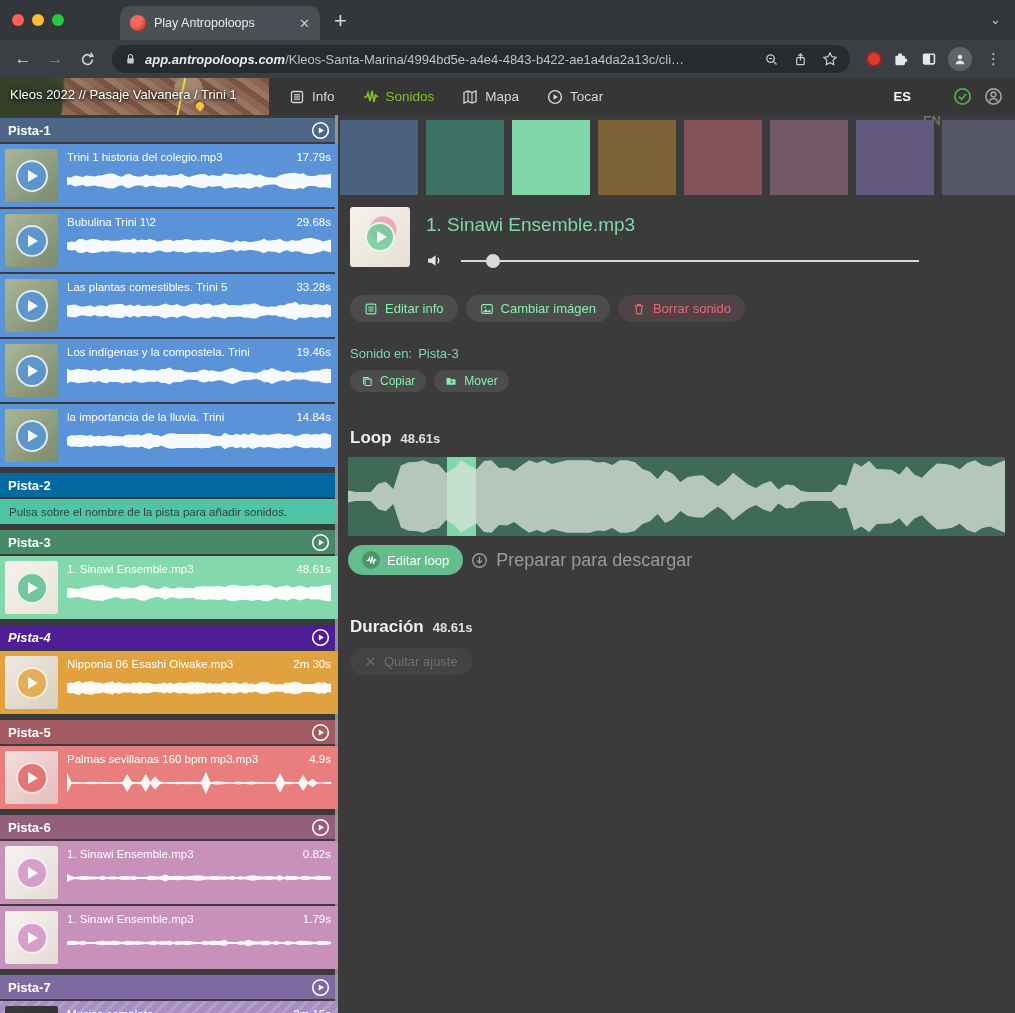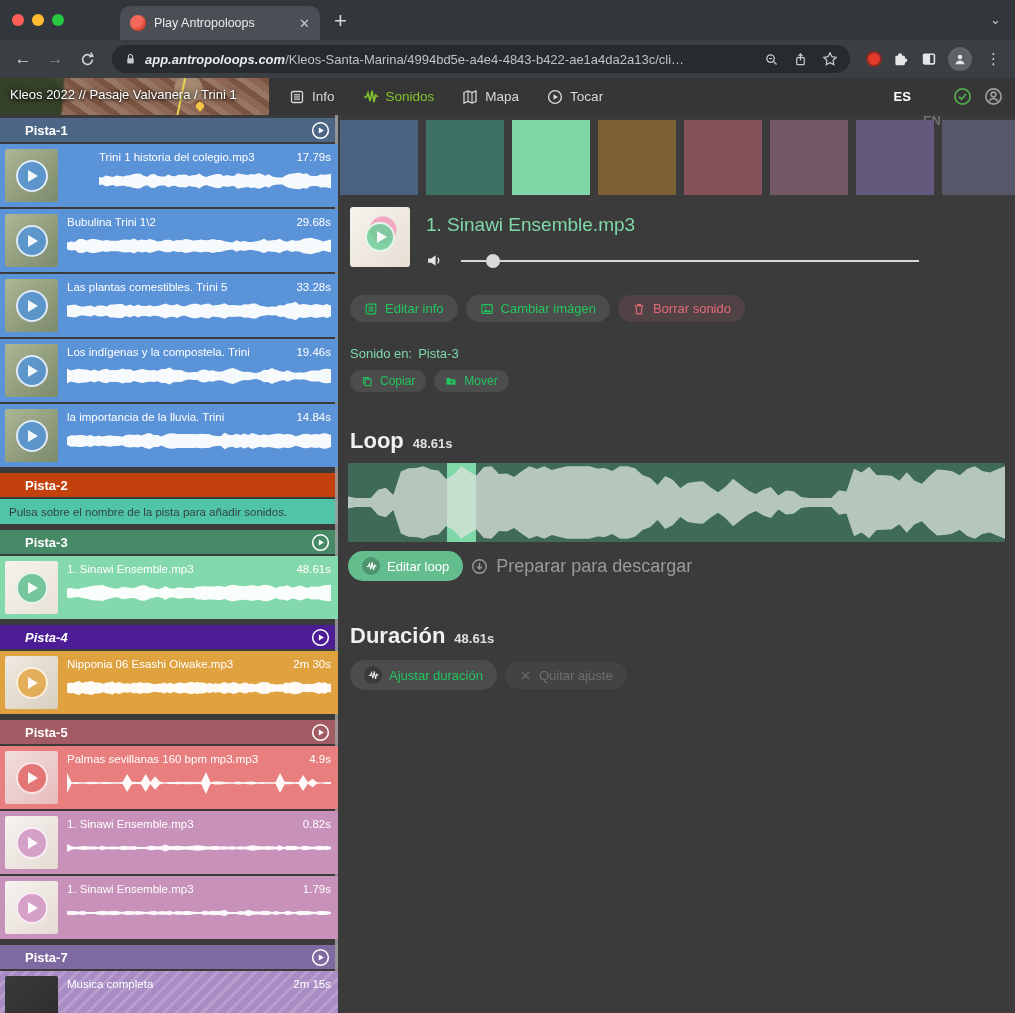--- a/index.html
+++ b/index.html
@@ -60,21 +60,21 @@
   .lang.on { color:#ffffff; } .lang.off { color:#6f6f6f;margin-top:48px; }
 
   
   .content { height:898px; display:flex; }
 
   
   .sidebar { width:338px; flex:none; background:#3b3b3b; padding-top:3px; position:relative; overflow:hidden; }
   .scroll-thumb { position:absolute; right:0; top:0; width:3px; height:100%; background:#9d9d9d; opacity:.85; }
   .track-header { height:24px; display:flex; align-items:center; padding:0 8px; margin-bottom:2px; }
   .track-gap { margin-top:6px; }
-  .track-name { color:#fff; font-size:13px; font-weight:700;margin-left:17px; }
+  .track-name { color:#fff; font-size:13px; font-weight:700; }
   .track-play { margin-left:auto; color:#fff; }
   .track-hint { height:25px; display:flex; align-items:center; padding:0 9px; margin-bottom:2px;
     font-size:11.5px; color:#33433c; }
   .clip { height:63px; margin-bottom:2px; display:flex; padding:5px 7px 5px 5px; position:relative; }
   .clip.striped { background-image:repeating-linear-gradient(135deg, rgba(255,255,255,0.16) 0 3px, transparent 3px 9px) !important; }
   .thumb { width:53px; height:53px; flex:none; border-radius:2px; position:relative; }
   .play-badge { position:absolute; left:50%; top:50%; width:32px; height:32px; margin:-16px 0 0 -16px;
     border-radius:50%; border:2px solid rgba(255,255,255,.8); display:flex; align-items:center; justify-content:center; }
   .play-tri { width:0; height:0; border-style:solid; border-width:6px 0 6px 10px;
     border-color:transparent transparent transparent rgba(255,255,255,.92); margin-left:3px; }
@@ -94,34 +94,34 @@
   .detail-thumb .play-badge { width:30px; height:30px; margin:-15px 0 0 -15px; background:rgba(111,207,154,.85); }
   .detail-right { margin-left:16px; flex:1; }
   .sound-title { color:#7fd8a8; font-size:19px; margin-top:7px; }
   .volume-row { display:flex; align-items:center; margin-top:16px; color:#e5e5e5; }
   .slider { position:relative; width:458px; height:14px; margin-left:18px; }
   .slider-track { position:absolute; top:6px; left:0; right:0; height:2px; background:#d9d9d9; }
   .slider-thumb { position:absolute; top:0; width:14px; height:14px; border-radius:50%; background:#d9d9d9; margin-left:-7px; }
 
   .btn-row { display:flex; gap:8px; margin:26px 0 0 12px; align-items:center; }
   .pill { display:flex; align-items:center; gap:7px; background:#4c4c4c; border-radius:15px;
-    padding:6px 14px; color:#22c55e; font-size:13px; white-space:nowrap; }
+    padding:6px 14px; color:#86efac; font-size:13px; white-space:nowrap; }
   .pill.danger { color:#e36b77; background:#514246; }
   .pill.small { padding:4px 11px; font-size:12px; border-radius:13px; }
   .pill.mint { background:#63bd8c; color:#fff; }
   .pill.disabled { background:#434343; color:#6f6f6f; }
   .icon-circle { width:18px; height:18px; border-radius:50%; background:rgba(0,0,0,.22);
     display:flex; align-items:center; justify-content:center; flex:none; }
   .linkish { display:flex; align-items:center; gap:8px; color:#9a9a9a; font-size:18px; }
 
   .sonido-en { margin:24px 0 0 12px; font-size:13px; color:#7fd8a8; }
   .sonido-en .trackref { margin-left:6px; }
 
   .section-h { margin:36px 0 0 12px; display:flex; align-items:baseline; gap:9px; }
-  .section-h .h { color:#f0f0f0; font-size:22px; font-weight:600; }
+  .section-h .h { color:#f0f0f0; font-size:17px; font-weight:600; }
   .section-h .sub { color:#e0e0e0; font-size:13px; font-weight:600; }
 
   .loopbox { position:relative; width:657px; height:79px; margin:9px 0 0 10px; background:#3e6a57; border-radius:2px; overflow:hidden; }
   .loop-band { position:absolute; top:0; bottom:0; background:#7fd8a8; }
   .loopbox svg { position:relative; z-index:2; }
 </style>
 </head>
 <body>
 
 <div class="tabstrip">
@@ -251,101 +251,101 @@
     <div class="scroll-thumb"></div>
   <div class="track-header" style="background: rgb(77, 102, 133);">
         <span class="track-name">Pista-1</span>
         <span class="track-play">
           <svg width="19" height="19" viewBox="0 0 16 16">
             <circle cx="8" cy="8" r="6.6" fill="none" stroke="#fff" stroke-width="1.3"></circle>
             <path d="M6.6 5.4v5.2L10.9 8z" fill="#fff"></path>
           </svg>
         </span>
       </div>
-      <div class="clip" style="background: rgb(91, 147, 216); gap: 32px;">
-        <div class="thumb" style="background:linear-gradient(135deg,#aab694,#7d8a6b)">
-          <span class="play-badge" style="background:#4f93ddcc">
-            <span class="play-tri"></span>
-          </span>
-        </div>
-        <div class="clip-body">
-          <div class="clip-top">
-            <span class="clip-title">Trini 1 historia del colegio.mp3</span>
-            <span class="clip-dur">17.79s</span>
-          </div>
-          <svg class="clip-wave" viewBox="0 0 258 26" preserveAspectRatio="none">
-            <path d="M0.0 9.1 L3.9 9.4 L7.7 7.6 L11.6 8.2 L15.4 9.0 L19.3 7.5 L23.1 8.1 L27.0 8.4 L30.8 7.4 L34.7 7.2 L38.5 6.1 L42.4 5.5 L46.2 5.8 L50.1 8.1 L53.9 8.7 L57.8 6.3 L61.6 6.1 L65.5 8.1 L69.3 8.4 L73.2 8.5 L77.0 6.4 L80.9 8.0 L84.7 8.2 L88.6 6.8 L92.4 6.7 L96.3 6.5 L100.1 8.0 L104.0 7.3 L107.8 7.1 L111.7 5.6 L115.5 8.1 L119.4 9.0 L123.2 7.7 L127.1 6.7 L130.9 6.1 L134.8 6.1 L138.6 7.9 L142.5 7.0 L146.3 7.7 L150.2 8.1 L154.0 5.3 L157.9 6.1 L161.7 6.6 L165.6 7.0 L169.4 6.1 L173.3 6.5 L177.1 5.3 L181.0 6.0 L184.8 7.7 L188.7 6.2 L192.5 8.4 L196.4 9.2 L200.2 9.5 L204.1 9.4 L207.9 7.3 L211.8 6.1 L215.6 5.6 L219.5 5.0 L223.3 4.7 L227.2 6.1 L231.0 5.3 L234.9 7.7 L238.7 8.0 L242.6 7.9 L246.4 6.6 L250.3 6.8 L254.1 6.5 L258.0 5.7 L258.0 20.3 L254.1 19.5 L250.3 19.2 L246.4 19.4 L242.6 18.1 L238.7 18.0 L234.9 18.3 L231.0 20.7 L227.2 19.9 L223.3 21.3 L219.5 21.0 L215.6 20.4 L211.8 19.9 L207.9 18.7 L204.1 16.6 L200.2 16.5 L196.4 16.8 L192.5 17.6 L188.7 19.8 L184.8 18.3 L181.0 20.0 L177.1 20.7 L173.3 19.5 L169.4 19.9 L165.6 19.0 L161.7 19.4 L157.9 19.9 L154.0 20.7 L150.2 17.9 L146.3 18.3 L142.5 19.0 L138.6 18.1 L134.8 19.9 L130.9 19.9 L127.1 19.3 L123.2 18.3 L119.4 17.0 L115.5 17.9 L111.7 20.4 L107.8 18.9 L104.0 18.7 L100.1 18.0 L96.3 19.5 L92.4 19.3 L88.6 19.2 L84.7 17.8 L80.9 18.0 L77.0 19.6 L73.2 17.5 L69.3 17.6 L65.5 17.9 L61.6 19.9 L57.8 19.7 L53.9 17.3 L50.1 17.9 L46.2 20.2 L42.4 20.5 L38.5 19.9 L34.7 18.8 L30.8 18.6 L27.0 17.6 L23.1 17.9 L19.3 18.5 L15.4 17.0 L11.6 17.8 L7.7 18.4 L3.9 16.6 L0.0 16.9 Z" fill="#ffffff" fill-opacity="0.95"></path>
-          </svg>
-        </div>
-      </div>
       <div class="clip" style="background: rgb(91, 147, 216);">
         <div class="thumb" style="background:linear-gradient(135deg,#aab694,#7d8a6b)">
           <span class="play-badge" style="background:#4f93ddcc">
             <span class="play-tri"></span>
           </span>
         </div>
         <div class="clip-body">
           <div class="clip-top">
-            <span class="clip-title">Bubulina Trini 1\2</span>
-            <span class="clip-dur">29.68s</span>
-          </div>
-          <svg class="clip-wave" viewBox="0 0 258 26" preserveAspectRatio="none">
-            <path d="M0.0 9.5 L3.9 8.6 L7.7 8.9 L11.6 6.1 L15.4 5.9 L19.3 7.6 L23.1 6.0 L27.0 6.0 L30.8 6.8 L34.7 7.7 L38.5 7.1 L42.4 7.7 L46.2 7.8 L50.1 7.8 L53.9 6.8 L57.8 6.6 L61.6 7.0 L65.5 5.5 L69.3 7.4 L73.2 6.6 L77.0 7.3 L80.9 5.9 L84.7 7.1 L88.6 8.6 L92.4 7.9 L96.3 6.7 L100.1 6.8 L104.0 8.1 L107.8 7.0 L111.7 7.2 L115.5 5.9 L119.4 6.5 L123.2 7.4 L127.1 7.3 L130.9 6.5 L134.8 7.2 L138.6 6.9 L142.5 6.1 L146.3 7.1 L150.2 7.0 L154.0 8.2 L157.9 9.0 L161.7 9.4 L165.6 7.3 L169.4 8.7 L173.3 8.1 L177.1 9.0 L181.0 9.1 L184.8 8.2 L188.7 7.5 L192.5 5.8 L196.4 7.8 L200.2 7.2 L204.1 7.1 L207.9 5.8 L211.8 8.0 L215.6 8.7 L219.5 6.9 L223.3 7.7 L227.2 7.5 L231.0 5.8 L234.9 5.2 L238.7 4.7 L242.6 6.1 L246.4 6.7 L250.3 8.6 L254.1 7.6 L258.0 6.5 L258.0 19.5 L254.1 18.4 L250.3 17.4 L246.4 19.3 L242.6 19.9 L238.7 21.3 L234.9 20.8 L231.0 20.2 L227.2 18.5 L223.3 18.3 L219.5 19.1 L215.6 17.3 L211.8 18.0 L207.9 20.2 L204.1 18.9 L200.2 18.8 L196.4 18.2 L192.5 20.2 L188.7 18.5 L184.8 17.8 L181.0 16.9 L177.1 17.0 L173.3 17.9 L169.4 17.3 L165.6 18.7 L161.7 16.6 L157.9 17.0 L154.0 17.8 L150.2 19.0 L146.3 18.9 L142.5 19.9 L138.6 19.1 L134.8 18.8 L130.9 19.5 L127.1 18.7 L123.2 18.6 L119.4 19.5 L115.5 20.1 L111.7 18.8 L107.8 19.0 L104.0 17.9 L100.1 19.2 L96.3 19.3 L92.4 18.1 L88.6 17.4 L84.7 18.9 L80.9 20.1 L77.0 18.7 L73.2 19.4 L69.3 18.6 L65.5 20.5 L61.6 19.0 L57.8 19.4 L53.9 19.2 L50.1 18.2 L46.2 18.2 L42.4 18.3 L38.5 18.9 L34.7 18.3 L30.8 19.2 L27.0 20.0 L23.1 20.0 L19.3 18.4 L15.4 20.1 L11.6 19.9 L7.7 17.1 L3.9 17.4 L0.0 16.5 Z" fill="#ffffff" fill-opacity="0.95"></path>
+            <span class="clip-title">Trini 1 historia del colegio.mp3</span>
+            <span class="clip-dur">17.79s</span>
+          </div>
+          <svg class="clip-wave" viewBox="0 0 258 26" preserveAspectRatio="none">
+            <path d="M0.0 9.1 L3.9 9.4 L7.7 7.6 L11.6 8.2 L15.4 9.0 L19.3 7.5 L23.1 8.1 L27.0 8.4 L30.8 7.4 L34.7 7.2 L38.5 6.1 L42.4 5.5 L46.2 5.8 L50.1 8.1 L53.9 8.7 L57.8 6.3 L61.6 6.1 L65.5 8.1 L69.3 8.4 L73.2 8.5 L77.0 6.4 L80.9 8.0 L84.7 8.2 L88.6 6.8 L92.4 6.7 L96.3 6.5 L100.1 8.0 L104.0 7.3 L107.8 7.1 L111.7 5.6 L115.5 8.1 L119.4 9.0 L123.2 7.7 L127.1 6.7 L130.9 6.1 L134.8 6.1 L138.6 7.9 L142.5 7.0 L146.3 7.7 L150.2 8.1 L154.0 5.3 L157.9 6.1 L161.7 6.6 L165.6 7.0 L169.4 6.1 L173.3 6.5 L177.1 5.3 L181.0 6.0 L184.8 7.7 L188.7 6.2 L192.5 8.4 L196.4 9.2 L200.2 9.5 L204.1 9.4 L207.9 7.3 L211.8 6.1 L215.6 5.6 L219.5 5.0 L223.3 4.7 L227.2 6.1 L231.0 5.3 L234.9 7.7 L238.7 8.0 L242.6 7.9 L246.4 6.6 L250.3 6.8 L254.1 6.5 L258.0 5.7 L258.0 20.3 L254.1 19.5 L250.3 19.2 L246.4 19.4 L242.6 18.1 L238.7 18.0 L234.9 18.3 L231.0 20.7 L227.2 19.9 L223.3 21.3 L219.5 21.0 L215.6 20.4 L211.8 19.9 L207.9 18.7 L204.1 16.6 L200.2 16.5 L196.4 16.8 L192.5 17.6 L188.7 19.8 L184.8 18.3 L181.0 20.0 L177.1 20.7 L173.3 19.5 L169.4 19.9 L165.6 19.0 L161.7 19.4 L157.9 19.9 L154.0 20.7 L150.2 17.9 L146.3 18.3 L142.5 19.0 L138.6 18.1 L134.8 19.9 L130.9 19.9 L127.1 19.3 L123.2 18.3 L119.4 17.0 L115.5 17.9 L111.7 20.4 L107.8 18.9 L104.0 18.7 L100.1 18.0 L96.3 19.5 L92.4 19.3 L88.6 19.2 L84.7 17.8 L80.9 18.0 L77.0 19.6 L73.2 17.5 L69.3 17.6 L65.5 17.9 L61.6 19.9 L57.8 19.7 L53.9 17.3 L50.1 17.9 L46.2 20.2 L42.4 20.5 L38.5 19.9 L34.7 18.8 L30.8 18.6 L27.0 17.6 L23.1 17.9 L19.3 18.5 L15.4 17.0 L11.6 17.8 L7.7 18.4 L3.9 16.6 L0.0 16.9 Z" fill="#ffffff" fill-opacity="0.95"></path>
           </svg>
         </div>
       </div>
       <div class="clip" style="background: rgb(91, 147, 216);">
         <div class="thumb" style="background:linear-gradient(135deg,#aab694,#7d8a6b)">
           <span class="play-badge" style="background:#4f93ddcc">
             <span class="play-tri"></span>
           </span>
         </div>
         <div class="clip-body">
           <div class="clip-top">
-            <span class="clip-title">Las plantas comestibles. Trini 5</span>
-            <span class="clip-dur">33.28s</span>
-          </div>
-          <svg class="clip-wave" viewBox="0 0 258 26" preserveAspectRatio="none">
-            <path d="M0.0 7.4 L3.9 7.1 L7.7 6.6 L11.6 7.9 L15.4 8.8 L19.3 8.1 L23.1 7.6 L27.0 8.9 L30.8 7.4 L34.7 7.5 L38.5 8.4 L42.4 6.4 L46.2 6.6 L50.1 6.1 L53.9 6.0 L57.8 7.9 L61.6 6.4 L65.5 8.3 L69.3 6.6 L73.2 8.0 L77.0 8.1 L80.9 7.3 L84.7 8.3 L88.6 8.1 L92.4 6.7 L96.3 5.4 L100.1 7.1 L104.0 7.3 L107.8 6.0 L111.7 7.9 L115.5 8.2 L119.4 6.7 L123.2 5.8 L127.1 5.8 L130.9 7.1 L134.8 6.0 L138.6 5.5 L142.5 7.5 L146.3 7.1 L150.2 6.5 L154.0 5.3 L157.9 7.3 L161.7 7.1 L165.6 7.3 L169.4 7.4 L173.3 6.2 L177.1 6.4 L181.0 5.5 L184.8 5.6 L188.7 7.7 L192.5 8.3 L196.4 8.9 L200.2 8.5 L204.1 8.8 L207.9 6.9 L211.8 7.6 L215.6 5.5 L219.5 5.2 L223.3 3.7 L227.2 6.7 L231.0 5.9 L234.9 6.5 L238.7 7.2 L242.6 6.1 L246.4 6.5 L250.3 7.3 L254.1 5.9 L258.0 7.8 L258.0 18.2 L254.1 20.1 L250.3 18.7 L246.4 19.5 L242.6 19.9 L238.7 18.8 L234.9 19.5 L231.0 20.1 L227.2 19.3 L223.3 22.3 L219.5 20.8 L215.6 20.5 L211.8 18.4 L207.9 19.1 L204.1 17.2 L200.2 17.5 L196.4 17.1 L192.5 17.7 L188.7 18.3 L184.8 20.4 L181.0 20.5 L177.1 19.6 L173.3 19.8 L169.4 18.6 L165.6 18.7 L161.7 18.9 L157.9 18.7 L154.0 20.7 L150.2 19.5 L146.3 18.9 L142.5 18.5 L138.6 20.5 L134.8 20.0 L130.9 18.9 L127.1 20.2 L123.2 20.2 L119.4 19.3 L115.5 17.8 L111.7 18.1 L107.8 20.0 L104.0 18.7 L100.1 18.9 L96.3 20.6 L92.4 19.3 L88.6 17.9 L84.7 17.7 L80.9 18.7 L77.0 17.9 L73.2 18.0 L69.3 19.4 L65.5 17.7 L61.6 19.6 L57.8 18.1 L53.9 20.0 L50.1 19.9 L46.2 19.4 L42.4 19.6 L38.5 17.6 L34.7 18.5 L30.8 18.6 L27.0 17.1 L23.1 18.4 L19.3 17.9 L15.4 17.2 L11.6 18.1 L7.7 19.4 L3.9 18.9 L0.0 18.6 Z" fill="#ffffff" fill-opacity="0.95"></path>
+            <span class="clip-title">Bubulina Trini 1\2</span>
+            <span class="clip-dur">29.68s</span>
+          </div>
+          <svg class="clip-wave" viewBox="0 0 258 26" preserveAspectRatio="none">
+            <path d="M0.0 9.5 L3.9 8.6 L7.7 8.9 L11.6 6.1 L15.4 5.9 L19.3 7.6 L23.1 6.0 L27.0 6.0 L30.8 6.8 L34.7 7.7 L38.5 7.1 L42.4 7.7 L46.2 7.8 L50.1 7.8 L53.9 6.8 L57.8 6.6 L61.6 7.0 L65.5 5.5 L69.3 7.4 L73.2 6.6 L77.0 7.3 L80.9 5.9 L84.7 7.1 L88.6 8.6 L92.4 7.9 L96.3 6.7 L100.1 6.8 L104.0 8.1 L107.8 7.0 L111.7 7.2 L115.5 5.9 L119.4 6.5 L123.2 7.4 L127.1 7.3 L130.9 6.5 L134.8 7.2 L138.6 6.9 L142.5 6.1 L146.3 7.1 L150.2 7.0 L154.0 8.2 L157.9 9.0 L161.7 9.4 L165.6 7.3 L169.4 8.7 L173.3 8.1 L177.1 9.0 L181.0 9.1 L184.8 8.2 L188.7 7.5 L192.5 5.8 L196.4 7.8 L200.2 7.2 L204.1 7.1 L207.9 5.8 L211.8 8.0 L215.6 8.7 L219.5 6.9 L223.3 7.7 L227.2 7.5 L231.0 5.8 L234.9 5.2 L238.7 4.7 L242.6 6.1 L246.4 6.7 L250.3 8.6 L254.1 7.6 L258.0 6.5 L258.0 19.5 L254.1 18.4 L250.3 17.4 L246.4 19.3 L242.6 19.9 L238.7 21.3 L234.9 20.8 L231.0 20.2 L227.2 18.5 L223.3 18.3 L219.5 19.1 L215.6 17.3 L211.8 18.0 L207.9 20.2 L204.1 18.9 L200.2 18.8 L196.4 18.2 L192.5 20.2 L188.7 18.5 L184.8 17.8 L181.0 16.9 L177.1 17.0 L173.3 17.9 L169.4 17.3 L165.6 18.7 L161.7 16.6 L157.9 17.0 L154.0 17.8 L150.2 19.0 L146.3 18.9 L142.5 19.9 L138.6 19.1 L134.8 18.8 L130.9 19.5 L127.1 18.7 L123.2 18.6 L119.4 19.5 L115.5 20.1 L111.7 18.8 L107.8 19.0 L104.0 17.9 L100.1 19.2 L96.3 19.3 L92.4 18.1 L88.6 17.4 L84.7 18.9 L80.9 20.1 L77.0 18.7 L73.2 19.4 L69.3 18.6 L65.5 20.5 L61.6 19.0 L57.8 19.4 L53.9 19.2 L50.1 18.2 L46.2 18.2 L42.4 18.3 L38.5 18.9 L34.7 18.3 L30.8 19.2 L27.0 20.0 L23.1 20.0 L19.3 18.4 L15.4 20.1 L11.6 19.9 L7.7 17.1 L3.9 17.4 L0.0 16.5 Z" fill="#ffffff" fill-opacity="0.95"></path>
           </svg>
         </div>
       </div>
       <div class="clip" style="background: rgb(91, 147, 216);">
         <div class="thumb" style="background:linear-gradient(135deg,#aab694,#7d8a6b)">
           <span class="play-badge" style="background:#4f93ddcc">
             <span class="play-tri"></span>
           </span>
         </div>
         <div class="clip-body">
           <div class="clip-top">
-            <span class="clip-title">Los indígenas y la compostela. Trini</span>
-            <span class="clip-dur">19.46s</span>
-          </div>
-          <svg class="clip-wave" viewBox="0 0 258 26" preserveAspectRatio="none">
-            <path d="M0.0 5.6 L3.9 7.5 L7.7 6.6 L11.6 5.8 L15.4 6.4 L19.3 6.4 L23.1 7.8 L27.0 6.4 L30.8 7.9 L34.7 6.5 L38.5 5.8 L42.4 7.2 L46.2 7.0 L50.1 7.0 L53.9 5.6 L57.8 6.5 L61.6 6.2 L65.5 8.1 L69.3 7.0 L73.2 6.0 L77.0 6.7 L80.9 7.5 L84.7 6.9 L88.6 7.8 L92.4 6.0 L96.3 5.9 L100.1 4.4 L104.0 6.8 L107.8 7.1 L111.7 6.9 L115.5 8.7 L119.4 9.4 L123.2 9.1 L127.1 9.1 L130.9 7.0 L134.8 6.4 L138.6 7.8 L142.5 7.3 L146.3 8.4 L150.2 8.7 L154.0 7.6 L157.9 5.9 L161.7 5.1 L165.6 6.3 L169.4 7.9 L173.3 8.9 L177.1 8.7 L181.0 9.4 L184.8 9.9 L188.7 9.1 L192.5 6.7 L196.4 6.9 L200.2 4.9 L204.1 6.7 L207.9 8.1 L211.8 9.1 L215.6 7.2 L219.5 8.9 L223.3 9.7 L227.2 9.2 L231.0 9.7 L234.9 8.7 L238.7 7.6 L242.6 7.6 L246.4 7.6 L250.3 6.1 L254.1 5.7 L258.0 6.2 L258.0 19.8 L254.1 20.3 L250.3 19.9 L246.4 18.4 L242.6 18.4 L238.7 18.4 L234.9 17.3 L231.0 16.3 L227.2 16.8 L223.3 16.3 L219.5 17.1 L215.6 18.8 L211.8 16.9 L207.9 17.9 L204.1 19.3 L200.2 21.1 L196.4 19.1 L192.5 19.3 L188.7 16.9 L184.8 16.1 L181.0 16.6 L177.1 17.3 L173.3 17.1 L169.4 18.1 L165.6 19.7 L161.7 20.9 L157.9 20.1 L154.0 18.4 L150.2 17.3 L146.3 17.6 L142.5 18.7 L138.6 18.2 L134.8 19.6 L130.9 19.0 L127.1 16.9 L123.2 16.9 L119.4 16.6 L115.5 17.3 L111.7 19.1 L107.8 18.9 L104.0 19.2 L100.1 21.6 L96.3 20.1 L92.4 20.0 L88.6 18.2 L84.7 19.1 L80.9 18.5 L77.0 19.3 L73.2 20.0 L69.3 19.0 L65.5 17.9 L61.6 19.8 L57.8 19.5 L53.9 20.4 L50.1 19.0 L46.2 19.0 L42.4 18.8 L38.5 20.2 L34.7 19.5 L30.8 18.1 L27.0 19.6 L23.1 18.2 L19.3 19.6 L15.4 19.6 L11.6 20.2 L7.7 19.4 L3.9 18.5 L0.0 20.4 Z" fill="#ffffff" fill-opacity="0.95"></path>
+            <span class="clip-title">Las plantas comestibles. Trini 5</span>
+            <span class="clip-dur">33.28s</span>
+          </div>
+          <svg class="clip-wave" viewBox="0 0 258 26" preserveAspectRatio="none">
+            <path d="M0.0 7.4 L3.9 7.1 L7.7 6.6 L11.6 7.9 L15.4 8.8 L19.3 8.1 L23.1 7.6 L27.0 8.9 L30.8 7.4 L34.7 7.5 L38.5 8.4 L42.4 6.4 L46.2 6.6 L50.1 6.1 L53.9 6.0 L57.8 7.9 L61.6 6.4 L65.5 8.3 L69.3 6.6 L73.2 8.0 L77.0 8.1 L80.9 7.3 L84.7 8.3 L88.6 8.1 L92.4 6.7 L96.3 5.4 L100.1 7.1 L104.0 7.3 L107.8 6.0 L111.7 7.9 L115.5 8.2 L119.4 6.7 L123.2 5.8 L127.1 5.8 L130.9 7.1 L134.8 6.0 L138.6 5.5 L142.5 7.5 L146.3 7.1 L150.2 6.5 L154.0 5.3 L157.9 7.3 L161.7 7.1 L165.6 7.3 L169.4 7.4 L173.3 6.2 L177.1 6.4 L181.0 5.5 L184.8 5.6 L188.7 7.7 L192.5 8.3 L196.4 8.9 L200.2 8.5 L204.1 8.8 L207.9 6.9 L211.8 7.6 L215.6 5.5 L219.5 5.2 L223.3 3.7 L227.2 6.7 L231.0 5.9 L234.9 6.5 L238.7 7.2 L242.6 6.1 L246.4 6.5 L250.3 7.3 L254.1 5.9 L258.0 7.8 L258.0 18.2 L254.1 20.1 L250.3 18.7 L246.4 19.5 L242.6 19.9 L238.7 18.8 L234.9 19.5 L231.0 20.1 L227.2 19.3 L223.3 22.3 L219.5 20.8 L215.6 20.5 L211.8 18.4 L207.9 19.1 L204.1 17.2 L200.2 17.5 L196.4 17.1 L192.5 17.7 L188.7 18.3 L184.8 20.4 L181.0 20.5 L177.1 19.6 L173.3 19.8 L169.4 18.6 L165.6 18.7 L161.7 18.9 L157.9 18.7 L154.0 20.7 L150.2 19.5 L146.3 18.9 L142.5 18.5 L138.6 20.5 L134.8 20.0 L130.9 18.9 L127.1 20.2 L123.2 20.2 L119.4 19.3 L115.5 17.8 L111.7 18.1 L107.8 20.0 L104.0 18.7 L100.1 18.9 L96.3 20.6 L92.4 19.3 L88.6 17.9 L84.7 17.7 L80.9 18.7 L77.0 17.9 L73.2 18.0 L69.3 19.4 L65.5 17.7 L61.6 19.6 L57.8 18.1 L53.9 20.0 L50.1 19.9 L46.2 19.4 L42.4 19.6 L38.5 17.6 L34.7 18.5 L30.8 18.6 L27.0 17.1 L23.1 18.4 L19.3 17.9 L15.4 17.2 L11.6 18.1 L7.7 19.4 L3.9 18.9 L0.0 18.6 Z" fill="#ffffff" fill-opacity="0.95"></path>
           </svg>
         </div>
       </div>
       <div class="clip" style="background: rgb(91, 147, 216);">
         <div class="thumb" style="background:linear-gradient(135deg,#aab694,#7d8a6b)">
           <span class="play-badge" style="background:#4f93ddcc">
             <span class="play-tri"></span>
           </span>
         </div>
         <div class="clip-body">
           <div class="clip-top">
+            <span class="clip-title">Los indígenas y la compostela. Trini</span>
+            <span class="clip-dur">19.46s</span>
+          </div>
+          <svg class="clip-wave" viewBox="0 0 258 26" preserveAspectRatio="none">
+            <path d="M0.0 5.6 L3.9 7.5 L7.7 6.6 L11.6 5.8 L15.4 6.4 L19.3 6.4 L23.1 7.8 L27.0 6.4 L30.8 7.9 L34.7 6.5 L38.5 5.8 L42.4 7.2 L46.2 7.0 L50.1 7.0 L53.9 5.6 L57.8 6.5 L61.6 6.2 L65.5 8.1 L69.3 7.0 L73.2 6.0 L77.0 6.7 L80.9 7.5 L84.7 6.9 L88.6 7.8 L92.4 6.0 L96.3 5.9 L100.1 4.4 L104.0 6.8 L107.8 7.1 L111.7 6.9 L115.5 8.7 L119.4 9.4 L123.2 9.1 L127.1 9.1 L130.9 7.0 L134.8 6.4 L138.6 7.8 L142.5 7.3 L146.3 8.4 L150.2 8.7 L154.0 7.6 L157.9 5.9 L161.7 5.1 L165.6 6.3 L169.4 7.9 L173.3 8.9 L177.1 8.7 L181.0 9.4 L184.8 9.9 L188.7 9.1 L192.5 6.7 L196.4 6.9 L200.2 4.9 L204.1 6.7 L207.9 8.1 L211.8 9.1 L215.6 7.2 L219.5 8.9 L223.3 9.7 L227.2 9.2 L231.0 9.7 L234.9 8.7 L238.7 7.6 L242.6 7.6 L246.4 7.6 L250.3 6.1 L254.1 5.7 L258.0 6.2 L258.0 19.8 L254.1 20.3 L250.3 19.9 L246.4 18.4 L242.6 18.4 L238.7 18.4 L234.9 17.3 L231.0 16.3 L227.2 16.8 L223.3 16.3 L219.5 17.1 L215.6 18.8 L211.8 16.9 L207.9 17.9 L204.1 19.3 L200.2 21.1 L196.4 19.1 L192.5 19.3 L188.7 16.9 L184.8 16.1 L181.0 16.6 L177.1 17.3 L173.3 17.1 L169.4 18.1 L165.6 19.7 L161.7 20.9 L157.9 20.1 L154.0 18.4 L150.2 17.3 L146.3 17.6 L142.5 18.7 L138.6 18.2 L134.8 19.6 L130.9 19.0 L127.1 16.9 L123.2 16.9 L119.4 16.6 L115.5 17.3 L111.7 19.1 L107.8 18.9 L104.0 19.2 L100.1 21.6 L96.3 20.1 L92.4 20.0 L88.6 18.2 L84.7 19.1 L80.9 18.5 L77.0 19.3 L73.2 20.0 L69.3 19.0 L65.5 17.9 L61.6 19.8 L57.8 19.5 L53.9 20.4 L50.1 19.0 L46.2 19.0 L42.4 18.8 L38.5 20.2 L34.7 19.5 L30.8 18.1 L27.0 19.6 L23.1 18.2 L19.3 19.6 L15.4 19.6 L11.6 20.2 L7.7 19.4 L3.9 18.5 L0.0 20.4 Z" fill="#ffffff" fill-opacity="0.95"></path>
+          </svg>
+        </div>
+      </div>
+      <div class="clip" style="background: rgb(91, 147, 216);">
+        <div class="thumb" style="background:linear-gradient(135deg,#aab694,#7d8a6b)">
+          <span class="play-badge" style="background:#4f93ddcc">
+            <span class="play-tri"></span>
+          </span>
+        </div>
+        <div class="clip-body">
+          <div class="clip-top">
             <span class="clip-title">la importancia de la lluvia. Trini</span>
             <span class="clip-dur">14.84s</span>
           </div>
           <svg class="clip-wave" viewBox="0 0 258 26" preserveAspectRatio="none">
             <path d="M0.0 8.9 L3.9 7.2 L7.7 7.5 L11.6 6.9 L15.4 7.0 L19.3 8.1 L23.1 7.1 L27.0 8.4 L30.8 7.7 L34.7 8.4 L38.5 7.7 L42.4 7.2 L46.2 8.0 L50.1 8.0 L53.9 8.8 L57.8 7.0 L61.6 6.5 L65.5 7.0 L69.3 6.6 L73.2 7.5 L77.0 5.8 L80.9 5.1 L84.7 6.9 L88.6 7.0 L92.4 8.4 L96.3 6.4 L100.1 5.6 L104.0 5.2 L107.8 5.9 L111.7 6.0 L115.5 6.0 L119.4 6.1 L123.2 6.0 L127.1 6.3 L130.9 5.7 L134.8 6.0 L138.6 6.0 L142.5 7.5 L146.3 8.1 L150.2 8.3 L154.0 4.7 L157.9 6.7 L161.7 7.2 L165.6 5.7 L169.4 7.0 L173.3 5.6 L177.1 6.9 L181.0 5.0 L184.8 6.2 L188.7 7.3 L192.5 6.3 L196.4 7.0 L200.2 6.4 L204.1 5.7 L207.9 5.5 L211.8 6.5 L215.6 6.0 L219.5 6.4 L223.3 8.2 L227.2 7.3 L231.0 6.1 L234.9 5.7 L238.7 6.8 L242.6 5.9 L246.4 6.4 L250.3 5.3 L254.1 5.4 L258.0 7.0 L258.0 19.0 L254.1 20.6 L250.3 20.7 L246.4 19.6 L242.6 20.1 L238.7 19.2 L234.9 20.3 L231.0 19.9 L227.2 18.7 L223.3 17.8 L219.5 19.6 L215.6 20.0 L211.8 19.5 L207.9 20.5 L204.1 20.3 L200.2 19.6 L196.4 19.0 L192.5 19.7 L188.7 18.7 L184.8 19.8 L181.0 21.0 L177.1 19.1 L173.3 20.4 L169.4 19.0 L165.6 20.3 L161.7 18.8 L157.9 19.3 L154.0 21.3 L150.2 17.7 L146.3 17.9 L142.5 18.5 L138.6 20.0 L134.8 20.0 L130.9 20.3 L127.1 19.7 L123.2 20.0 L119.4 19.9 L115.5 20.0 L111.7 20.0 L107.8 20.1 L104.0 20.8 L100.1 20.4 L96.3 19.6 L92.4 17.6 L88.6 19.0 L84.7 19.1 L80.9 20.9 L77.0 20.2 L73.2 18.5 L69.3 19.4 L65.5 19.0 L61.6 19.5 L57.8 19.0 L53.9 17.2 L50.1 18.0 L46.2 18.0 L42.4 18.8 L38.5 18.3 L34.7 17.6 L30.8 18.3 L27.0 17.6 L23.1 18.9 L19.3 17.9 L15.4 19.0 L11.6 19.1 L7.7 18.5 L3.9 18.8 L0.0 17.1 Z" fill="#ffffff" fill-opacity="0.95"></path>
           </svg>
         </div>
       </div>
-      <div class="track-header track-gap" style="background: #c2410c;">
+      <div class="track-header track-gap" style="background: #0369a1;">
         <span class="track-name">Pista-2</span>
       </div>
       <div class="track-hint" style="background: rgb(79, 196, 167);">Pulsa sobre el nombre de la pista para añadir sonidos.</div>
       <div class="track-header track-gap" style="background: rgb(71, 138, 104);">
         <span class="track-name">Pista-3</span>
         <span class="track-play">
           <svg width="19" height="19" viewBox="0 0 16 16">
             <circle cx="8" cy="8" r="6.6" fill="none" stroke="#fff" stroke-width="1.3"></circle>
             <path d="M6.6 5.4v5.2L10.9 8z" fill="#fff"></path>
           </svg>
@@ -409,20 +409,29 @@
         </div>
         <div class="clip-body">
           <div class="clip-top">
             <span class="clip-title">Palmas sevillanas 160 bpm mp3.mp3</span>
             <span class="clip-dur">4.9s</span>
           </div>
           <svg class="clip-wave" viewBox="0 0 258 26" preserveAspectRatio="none">
             <path d="M0.0 2.8 L4.5 12.3 L9.1 11.9 L13.6 12.2 L18.1 12.2 L22.6 11.8 L27.2 12.1 L31.7 12.3 L36.2 11.9 L40.7 11.9 L45.3 12.2 L49.8 12.3 L54.3 12.0 L58.8 4.0 L63.4 11.8 L67.9 12.0 L72.4 11.7 L76.9 3.9 L81.5 11.9 L86.0 6.2 L90.5 11.6 L95.1 12.4 L99.6 12.0 L104.1 11.9 L108.6 11.7 L113.2 11.9 L117.7 11.7 L122.2 11.7 L126.7 11.9 L131.3 11.7 L135.8 2.0 L140.3 12.2 L144.8 11.6 L149.4 11.6 L153.9 12.1 L158.4 12.3 L162.9 12.2 L167.5 11.6 L172.0 12.2 L176.5 11.7 L181.1 11.6 L185.6 12.2 L190.1 12.0 L194.6 12.2 L199.2 12.3 L203.7 12.2 L208.2 3.0 L212.7 11.8 L217.3 11.8 L221.8 12.3 L226.3 12.1 L230.8 5.0 L235.4 12.2 L239.9 8.8 L244.4 12.2 L248.9 12.4 L253.5 12.1 L258.0 11.9 L258.0 14.1 L253.5 13.9 L248.9 13.6 L244.4 13.8 L239.9 17.2 L235.4 13.8 L230.8 21.0 L226.3 13.9 L221.8 13.7 L217.3 14.2 L212.7 14.2 L208.2 23.0 L203.7 13.8 L199.2 13.7 L194.6 13.8 L190.1 14.0 L185.6 13.8 L181.1 14.4 L176.5 14.3 L172.0 13.8 L167.5 14.4 L162.9 13.8 L158.4 13.7 L153.9 13.9 L149.4 14.4 L144.8 14.4 L140.3 13.8 L135.8 24.0 L131.3 14.3 L126.7 14.1 L122.2 14.3 L117.7 14.3 L113.2 14.1 L108.6 14.3 L104.1 14.1 L99.6 14.0 L95.1 13.6 L90.5 14.4 L86.0 19.8 L81.5 14.1 L76.9 22.1 L72.4 14.3 L67.9 14.0 L63.4 14.2 L58.8 22.0 L54.3 14.0 L49.8 13.7 L45.3 13.8 L40.7 14.1 L36.2 14.1 L31.7 13.7 L27.2 13.9 L22.6 14.2 L18.1 13.8 L13.6 13.8 L9.1 14.1 L4.5 13.7 L0.0 23.2 Z" fill="#ffffff" fill-opacity="0.95"></path>
           </svg>
         </div>
+      </div>
+      <div class="track-header track-gap" style="background: rgb(147, 95, 124);">
+        <span class="track-name">Pista-6</span>
+        <span class="track-play">
+          <svg width="19" height="19" viewBox="0 0 16 16">
+            <circle cx="8" cy="8" r="6.6" fill="none" stroke="#fff" stroke-width="1.3"></circle>
+            <path d="M6.6 5.4v5.2L10.9 8z" fill="#fff"></path>
+          </svg>
+        </span>
       </div>
       <div class="clip" style="background: rgb(199, 145, 186);">
         <div class="thumb" style="background:linear-gradient(135deg,#f7f3f0,#e4dbd3)">
           <span class="play-badge" style="background:#cf8fc2cc">
             <span class="play-tri"></span>
           </span>
         </div>
         <div class="clip-body">
           <div class="clip-top">
             <span class="clip-title">1. Sinawi Ensemble.mp3</span>
@@ -579,28 +588,20 @@
         <span>Preparar para descargar</span>
       </div>
     </div>
 
     <div class="section-h" style="margin-top:42px;">
       <span class="h">Duración</span>
       <span class="sub">48.61s</span>
     </div>
 
     <div class="btn-row" style="margin-top:11px;">
-      <div class="pill">
-        <span class="icon-circle" style="background:#3a3a3a;">
-            <svg width="11" height="11" viewBox="0 0 16 16">
-              <polyline points="1,8 3.5,8 5,4 7,12 9,2 11,13 12.5,6 15,8" fill="none" stroke="#e8e8e8" stroke-width="1.6"></polyline>
-            </svg>
-          </span>
-        <span>Ajustar duración</span>
-      </div>
       <div class="pill disabled">
         <svg width="13" height="13" viewBox="0 0 16 16">
             <line x1="3.5" y1="3.5" x2="12.5" y2="12.5" stroke="currentColor" stroke-width="1.5"></line>
             <line x1="12.5" y1="3.5" x2="3.5" y2="12.5" stroke="currentColor" stroke-width="1.5"></line>
           </svg>
         <span>Quitar ajuste</span>
       </div>
     </div>
   </div>
 </div>

